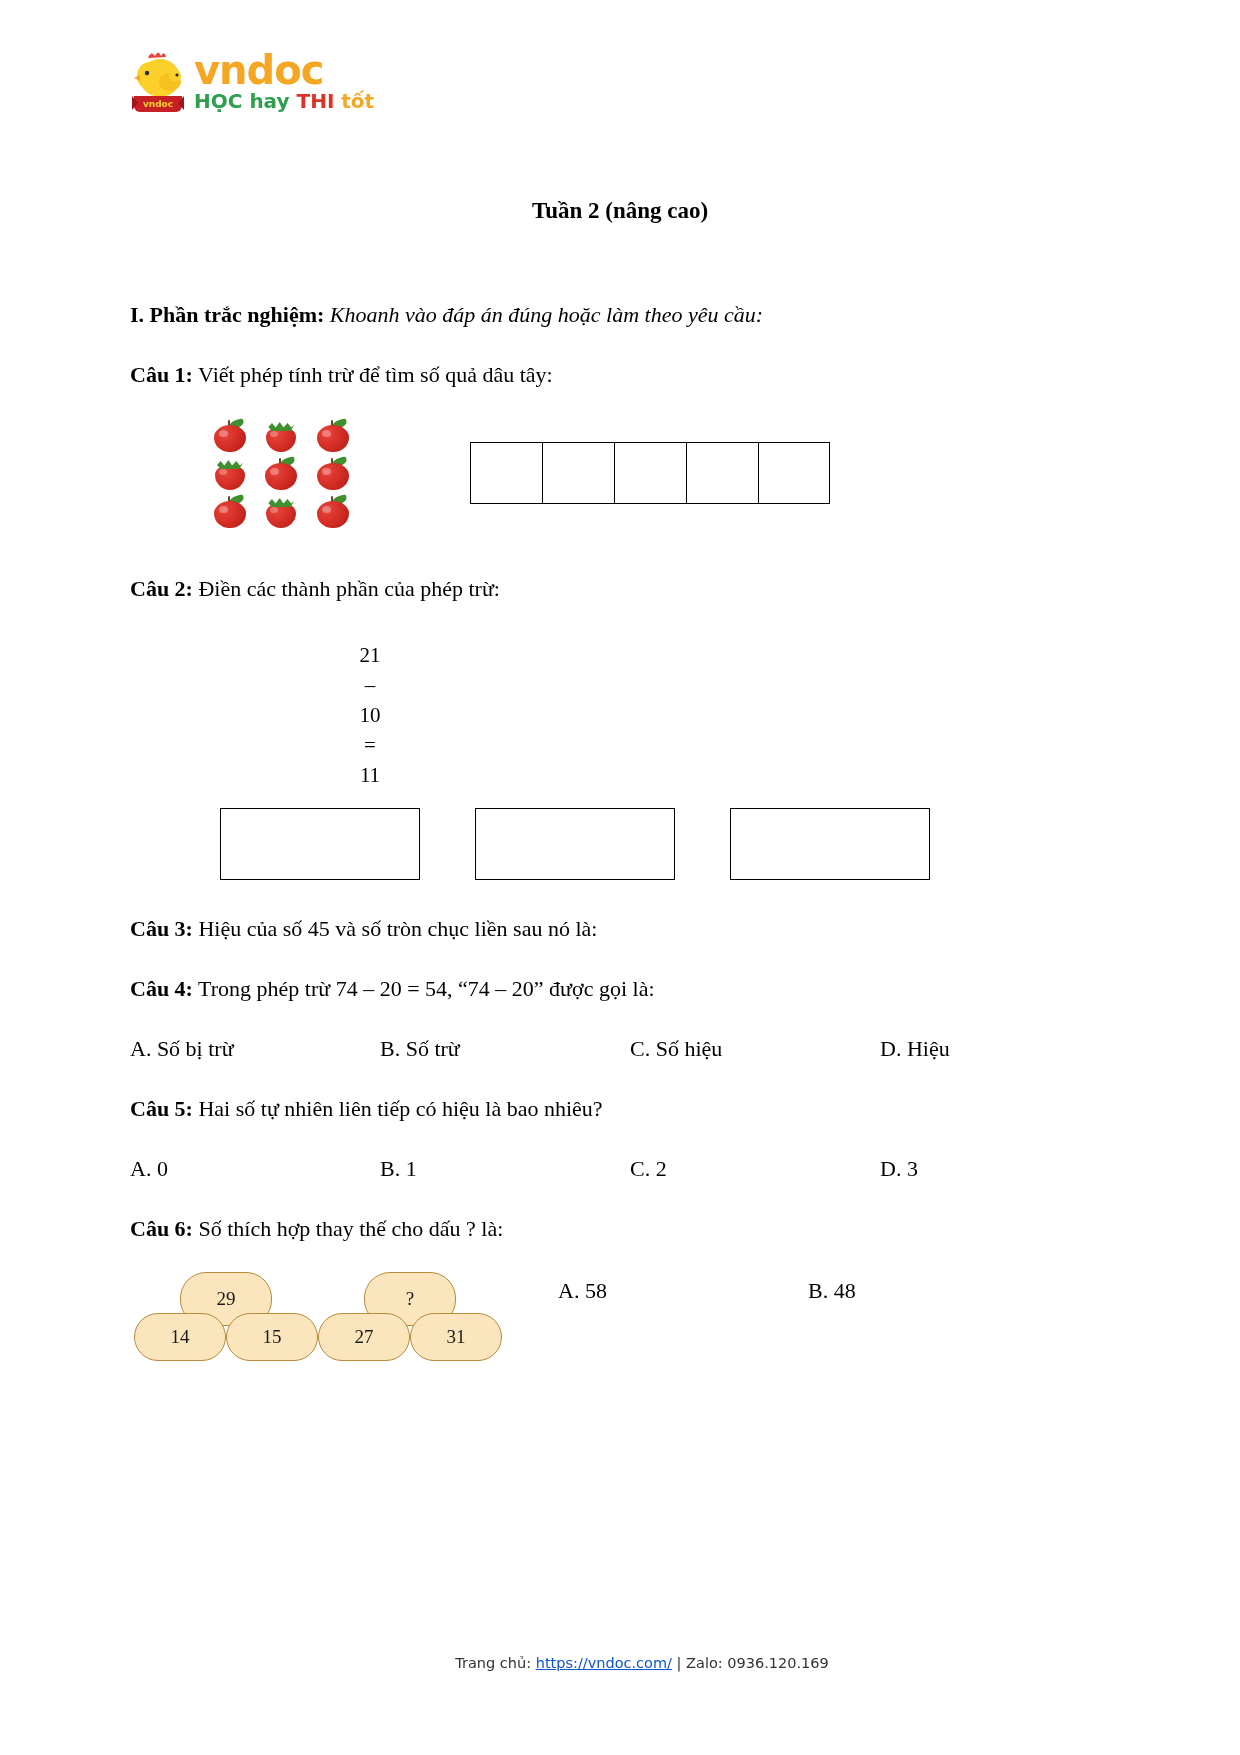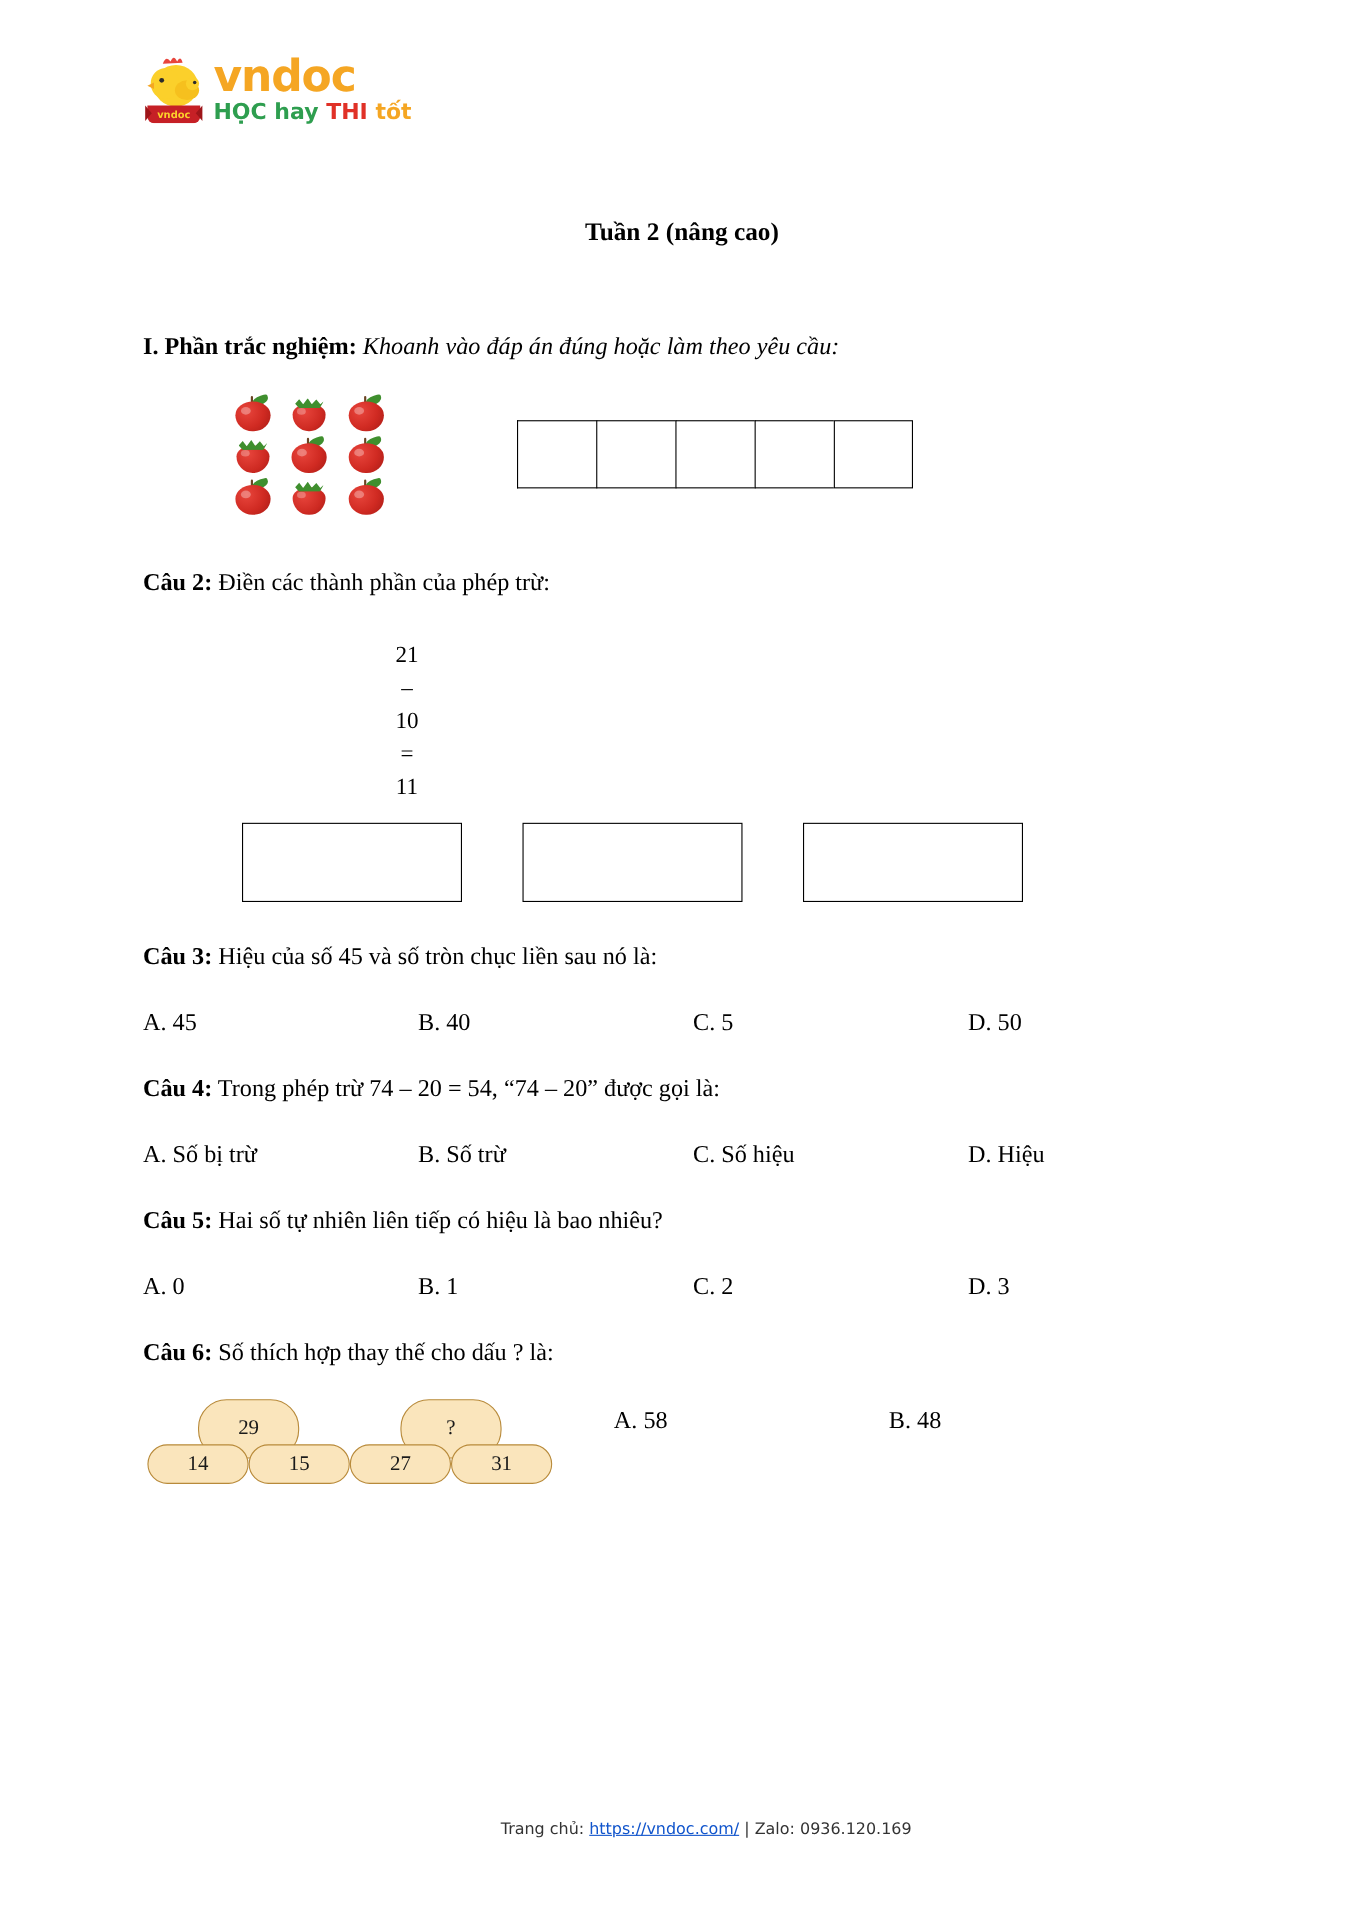--- a/index.html
+++ b/index.html
@@ -231,21 +231,21 @@
     background: #FAE5BC;
     border: 1.6px solid #B88A3A;
     border-radius: 26px;
     display: flex;
     align-items: center;
     justify-content: center;
     font-size: 19px;
     color: #1a1a1a;
   }
   .brick.top { width: 92px; height: 54px; top: 0; }
-  .brick.bot { width: 92px; height: 36px; top: 41px; }
+  .brick.bot { width: 92px; height: 48px; top: 41px; }
 
   .c6-answers {
     margin-left: 68px;
     padding-top: 4px;
     font-size: 22px;
   }
   .c6-ans-row { display: flex; margin-bottom: 32px; }
   .c6-ans-row:last-child { margin-bottom: 0; }
   .c6-ans { width: 250px; }
 
@@ -294,20 +294,24 @@
 
   <div class="doc-subtitle">Tuần 2 (nâng cao)</div>
 
   <div class="content">
 
     <div class="line section-head">
       <span class="b">I. Phần trắc nghiệm:</span>
       <span class="i">Khoanh vào đáp án đúng hoặc làm theo yêu cầu:</span>
     </div>
 
+    <div class="line q-line">
+      <span class="b">Câu 1:</span>
+      <span>Viết phép tính trừ để tìm số quả dâu tây:</span>
+    </div>
     <div class="c1-figure">
       <div class="fruit-grid">
         <div class="fruit">
             <span class="apple-stem"></span>
             <span class="apple-leaf"></span>
             <span class="apple-body"></span>
           </div>
         <div class="fruit">
             <span class="straw-body"></span>
             <span class="straw-cap"></span>
@@ -368,26 +372,20 @@
     </div>
     <div class="c2-boxes">
       <div class="c2-box"></div>
       <div class="c2-box"></div>
       <div class="c2-box"></div>
     </div>
 
     <div class="line q-line" style="margin-top:34px;">
       <span class="b">Câu 3:</span>
       <span>Hiệu của số 45 và số tròn chục liền sau nó là:</span>
-    </div>
-    <div class="opt-row">
-      <span class="opt">A. 45</span>
-      <span class="opt">B. 40</span>
-      <span class="opt">C. 5</span>
-      <span class="opt">D. 50</span>
     </div>
 
     <div class="line q-line">
       <span class="b">Câu 4:</span>
       <span>Trong phép trừ 74 – 20 = 54, “74 – 20” được gọi là:</span>
     </div>
     <div class="opt-row">
       <span class="opt">A. Số bị trừ</span>
       <span class="opt">B. Số trừ</span>
       <span class="opt">C. Số hiệu</span>

